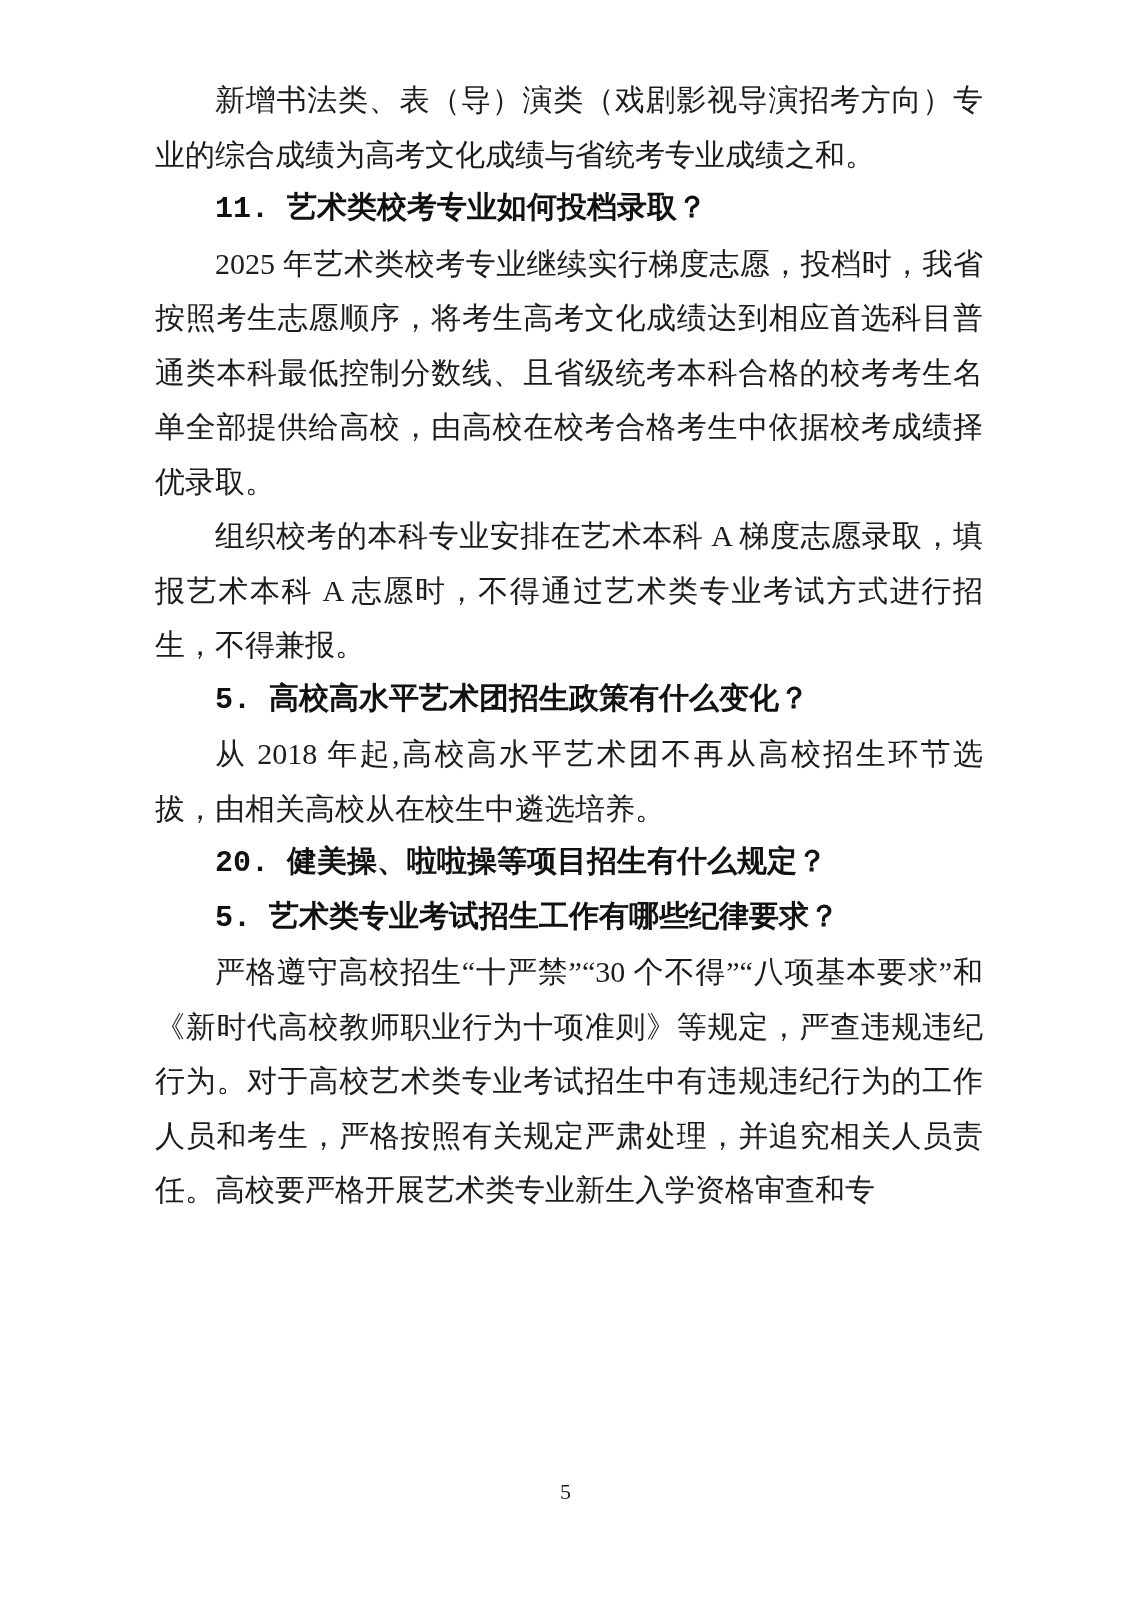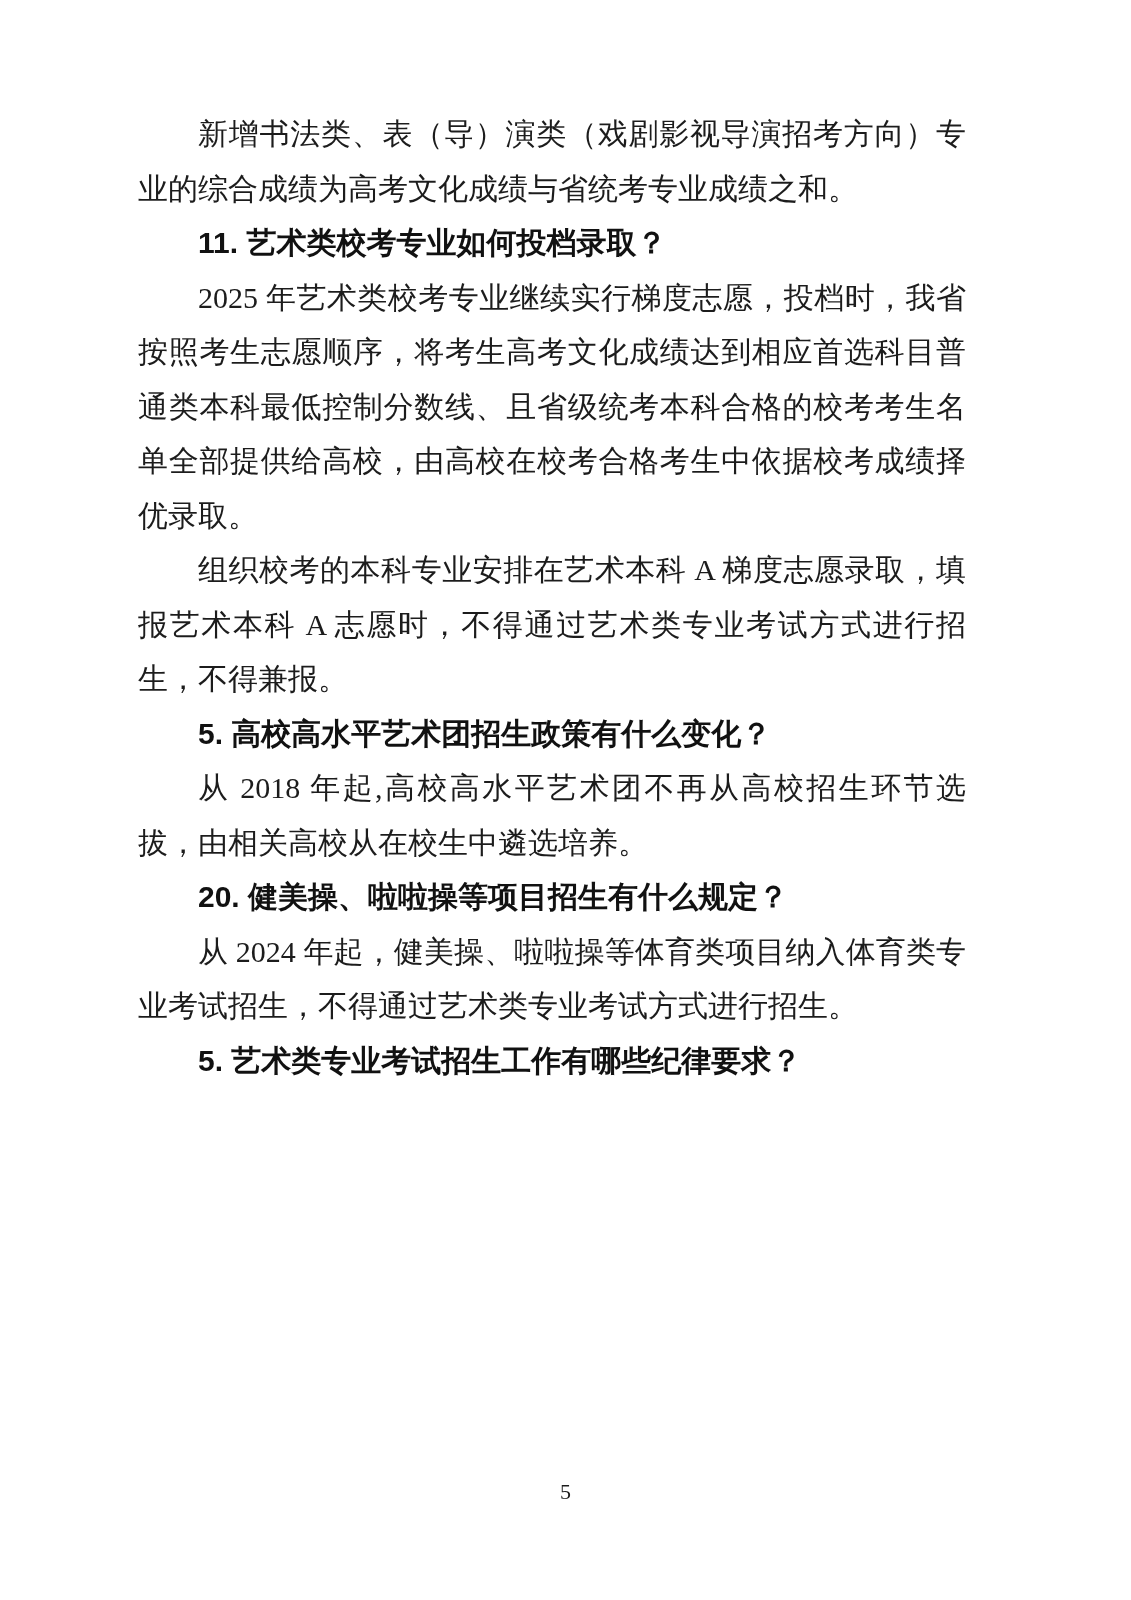--- a/index.html
+++ b/index.html
@@ -15,42 +15,42 @@
     font-family: "Liberation Serif", "DejaVu Serif", serif;
     color: #1c1c1c;
   }
   .page {
     position: absolute;
     inset: 0;
     background: #ffffff;
   }
   .content {
     position: absolute;
-    left: 138px;
+    left: 155px;
     top: 0;
     width: 828px;
-    padding-top: 107px;
+    padding-top: 73px;
     box-sizing: content-box;
   }
   .content p {
     margin: 0;
     font-size: 30px;
     line-height: 54.5px;
     text-indent: 2em;
     text-align: justify;
     text-align-last: left;
     word-break: break-all;
     color: #1c1c1c;
   }
   .content p.body-para {
     font-family: "Liberation Serif", "DejaVu Serif", serif;
     font-weight: normal;
   }
   .content p.heading {
-    font-family: Liberation Sans, sans-serif;
+    font-family: Liberation Mono, monospace;
     font-weight: bold;
     text-align: left;
     color: #111111;
   }
   .page-footer {
     position: absolute;
     left: 0;
     top: 1478px;
     width: 100%;
     text-align: center;
@@ -65,19 +65,19 @@
 
 <div class="page">
   <main class="content">
       <p class="body-para">新增书法类、表（导）演类（戏剧影视导演招考方向）专业的综合成绩为高考文化成绩与省统考专业成绩之和。</p>
       <p class="heading">11. 艺术类校考专业如何投档录取？</p>
       <p class="body-para">2025 年艺术类校考专业继续实行梯度志愿，投档时，我省按照考生志愿顺序，将考生高考文化成绩达到相应首选科目普通类本科最低控制分数线、且省级统考本科合格的校考考生名单全部提供给高校，由高校在校考合格考生中依据校考成绩择优录取。</p>
       <p class="body-para">组织校考的本科专业安排在艺术本科 A 梯度志愿录取，填报艺术本科 A 志愿时，不得通过艺术类专业考试方式进行招生，不得兼报。</p>
       <p class="heading">5. 高校高水平艺术团招生政策有什么变化？</p>
       <p class="body-para">从 2018 年起,高校高水平艺术团不再从高校招生环节选拔，由相关高校从在校生中遴选培养。</p>
       <p class="heading">20. 健美操、啦啦操等项目招生有什么规定？</p>
-      <p class="body-para">从 2024 年起，健美操、啦啦操等体育类项目纳入体育类专业考试招生，不得通过艺术类专业考试方式进行招生。</p>
       <p class="heading">5. 艺术类专业考试招生工作有哪些纪律要求？</p>
+      <p class="body-para">严格遵守高校招生“十严禁”“30 个不得”“八项基本要求”和《新时代高校教师职业行为十项准则》等规定，严查违规违纪行为。对于高校艺术类专业考试招生中有违规违纪行为的工作人员和考生，严格按照有关规定严肃处理，并追究相关人员责任。高校要严格开展艺术类专业新生入学资格审查和专</p>
     </main>
   <footer class="page-footer">
     <span>5</span>
   </footer>
 </div>
 
 </body></html>

